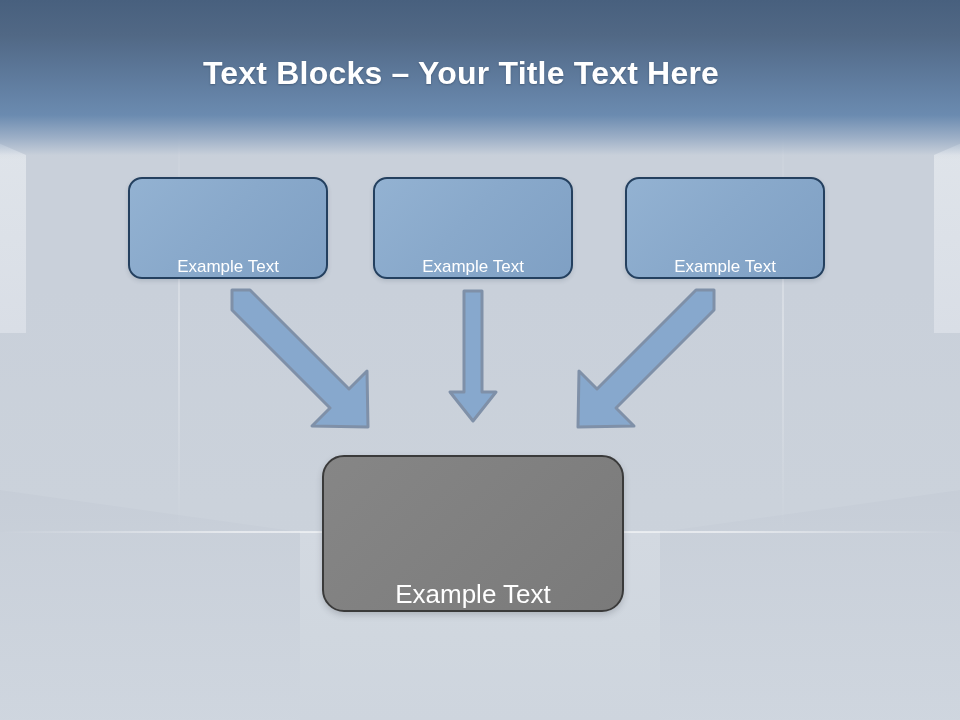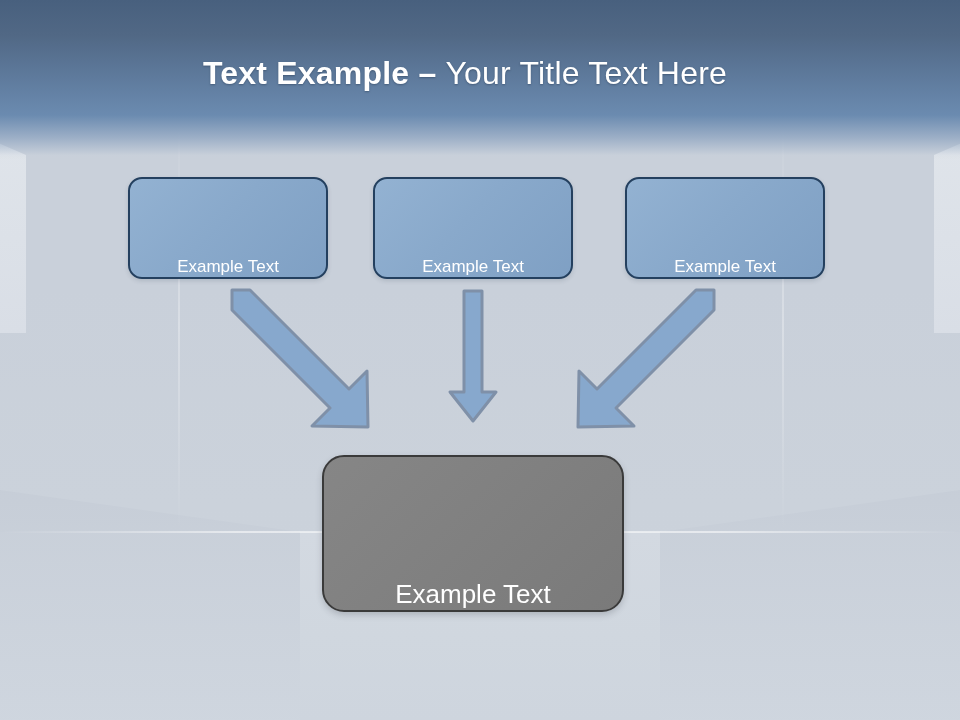--- a/index.html
+++ b/index.html
@@ -102,21 +102,21 @@
     left: 203px;
     top: 53px;
     color: #ffffff;
     font-size: 32px;
     line-height: 40px;
     letter-spacing: .2px;
     white-space: nowrap;
     text-shadow: 0 1px 2px rgba(20,35,55,.35);
   }
   #title .strong { font-weight: bold; }
-  #title .light  { font-weight: normal; }
+  #title .light  { font-weight: bold; }
 
   
   .node {
     position: absolute;
     box-sizing: border-box;
     display: flex;
     align-items: flex-end;
     justify-content: center;
     color: #ffffff;
     text-align: center;
@@ -165,21 +165,21 @@
   <div class="bg-layer" id="floor"></div>
   <div class="bg-layer" id="floor-wedge-left"></div>
   <div class="bg-layer" id="floor-wedge-right"></div>
   <div class="bg-layer" id="floor-line"></div>
   <div class="bg-layer" id="panel-left"></div>
   <div class="bg-layer" id="panel-right"></div>
   <div class="bg-layer" id="crease-left"></div>
   <div class="bg-layer" id="crease-right"></div>
 
   <div id="header"></div>
-  <div id="title"><span class="strong">Text Example – </span><span class="light">Your Title Text Here</span></div>
+  <div id="title"><span class="strong">Text Blocks – </span><span class="light">Your Title Text Here</span></div>
 
   <svg id="arrows" viewBox="0 0 960 720">
 
     <polygon fill="#87a8cd" stroke="#7f90a8" stroke-width="3" stroke-linejoin="round" points="232,290 250,290 349,389 367,371 368,427 312,426 330,408 232,310"></polygon>
 
     <polygon fill="#87a8cd" stroke="#7f90a8" stroke-width="3" stroke-linejoin="round" points="464,291 482,291 482,392 496,392 473,421 450,392 464,392"></polygon>
 
     <polygon fill="#87a8cd" stroke="#7f90a8" stroke-width="3" stroke-linejoin="round" points="714,290 696,290 597,389 579,371 578,427 634,426 616,408 714,310"></polygon>
   </svg>
 

